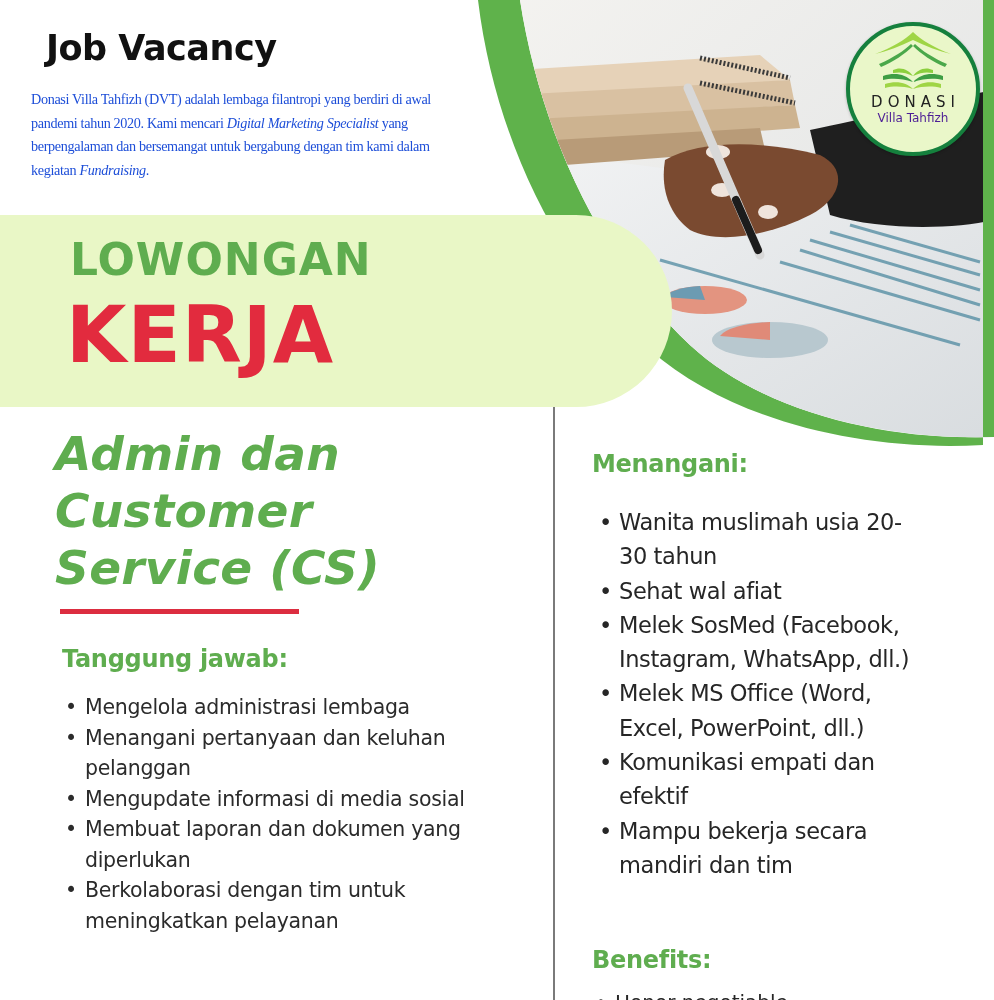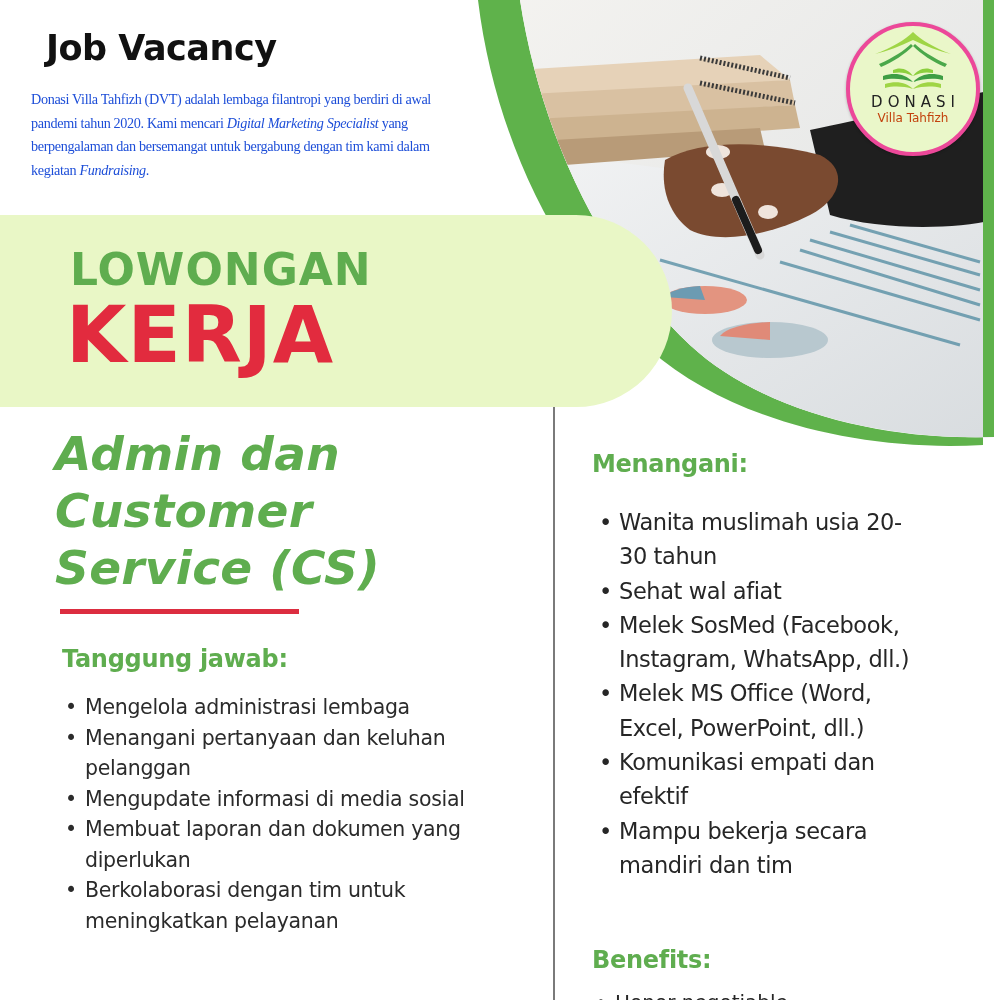--- a/index.html
+++ b/index.html
@@ -7,38 +7,38 @@
   body { position: relative; font-family: "Liberation Sans", "DejaVu Sans", sans-serif; color: #2a2a2a; }
 
   
   .photo-wrap { position: absolute; left: 0; top: 0; width: 994px; height: 450px; pointer-events: none; }
   .photo-wrap svg { width: 994px; height: 450px; display: block; }
 
   .green-bar { position: absolute; left: 983px; top: 0; width: 11px; height: 437px; background: #5fb24b; }
 
   
   .logo { position: absolute; left: 846px; top: 22px; width: 134px; height: 134px; border-radius: 50%;
-          background: #eaf7c9; border: 4px solid #ec4899; box-shadow: 0 1px 3px rgba(0,0,0,0.25);
+          background: #eaf7c9; border: 4px solid #15803d; box-shadow: 0 1px 3px rgba(0,0,0,0.25);
           display: flex; flex-direction: column; align-items: center; }
   .logo svg { margin-top: 6px; }
   .logo-word { font-family: "DejaVu Sans", sans-serif; font-size: 15px; letter-spacing: 5px; color: #222;
                margin-top: 0px; padding-left: 5px; line-height: 16px; }
-  .logo-sub { font-family: "DejaVu Sans", sans-serif; font-size: 12px; color: #c2410c; line-height: 14px; margin-top: 1px; }
+  .logo-sub { font-family: "DejaVu Sans", sans-serif; font-size: 12px; color: #4c1d95; line-height: 14px; margin-top: 1px; }
 
   
   .title { position: absolute; left: 46px; top: 28px; font-size: 35px; font-weight: bold; color: #111;
            font-family: "DejaVu Sans", sans-serif; letter-spacing: -0.5px; }
   .intro { position: absolute; left: 31px; top: 88px; width: 430px; font-size: 14.2px; line-height: 23.5px;
            color: #1d4ed8; font-family: Liberation Serif, serif; letter-spacing: -0.35px; }
   .intro em { font-style: italic; }
 
   
   .pill { position: absolute; left: 0; top: 215px; width: 672px; height: 192px; background: #e9f7c6;
           border-radius: 0 96px 96px 0; }
-  .pill-top { position: absolute; left: 70px; top: 244px; font-size: 44px; font-weight: bold; color: #5fad4f;
+  .pill-top { position: absolute; left: 70px; top: 234px; font-size: 44px; font-weight: bold; color: #5fad4f;
               font-family: "DejaVu Sans", sans-serif; letter-spacing: 1px; }
   .pill-big { position: absolute; left: 66px; top: 290px; font-size: 78px; font-weight: bold; color: #e22b3e;
               font-family: "DejaVu Sans", sans-serif; letter-spacing: 1px; line-height: 90px; }
 
   
   .divider { position: absolute; left: 553px; top: 407px; width: 2px; height: 593px; background: #7a7a7a; }
 
   
   .position-title { position: absolute; left: 55px; top: 425px; width: 420px; font-size: 47px; font-weight: bold;
                     color: #5fad4f; line-height: 57px; font-family: "DejaVu Sans", sans-serif; letter-spacing: 0.3px; font-style: italic; }

